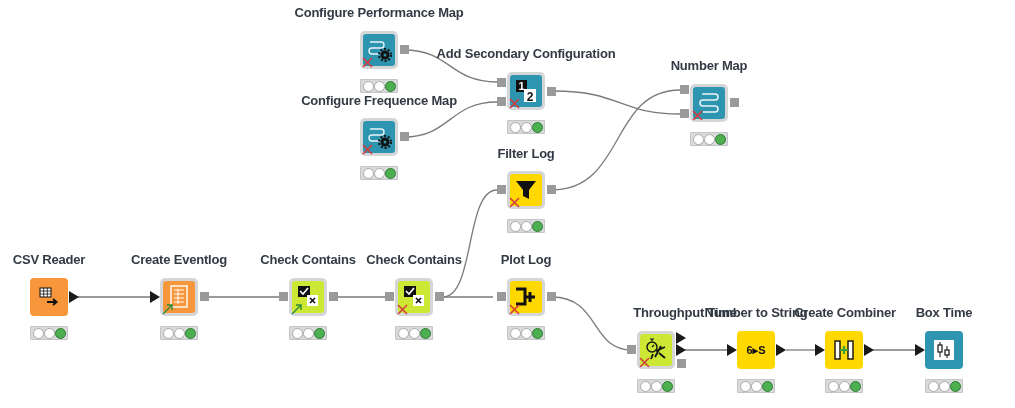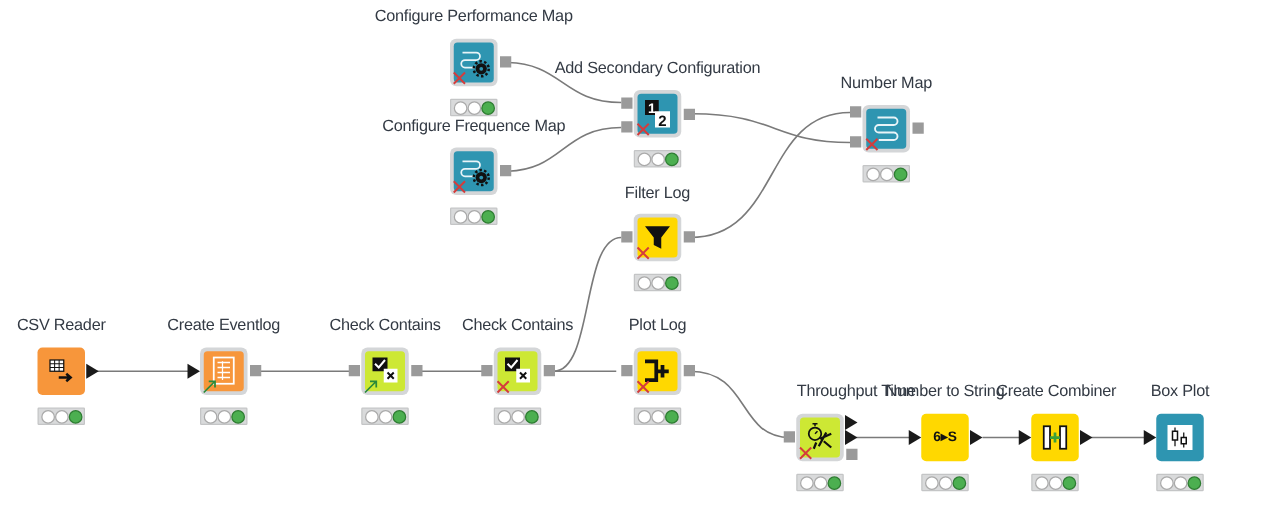--- a/index.html
+++ b/index.html
@@ -1,19 +1,19 @@
 <!DOCTYPE html>
 <html><head>
 <meta charset="utf-8">
 <style>
   html, body { margin:0; padding:0; background:#ffffff; }
   body { width:1015px; height:408px; position:relative; overflow:hidden;
          font-family:"Liberation Sans", sans-serif; }
   #canvas { position:absolute; left:0; top:0; width:1015px; height:408px; }
-  .node-label { position:absolute; font-weight:normal; font-size:13px; color:#333a44;
+  .node-label { position:absolute; font-weight:bold; font-size:13px; color:#333a44;
                 white-space:nowrap; transform:translateX(-50%); letter-spacing:-0.2px; }
   .node { position:absolute; width:38px; height:38px; }
   .node .frame { position:absolute; left:0; top:0; width:38px; height:38px; border-radius:5px; background:#d4d6d8; }
   .node .body { position:absolute; left:3px; top:3px; width:32px; height:32px; border-radius:3px; }
   .node.noframe .body { left:0; top:0; width:38px; height:38px; border-radius:4px; }
   .port-in, .port-out { position:absolute; width:9px; height:9px; background:#9a9a9a; }
   .tri-in, .tri-out { position:absolute; width:0; height:0; border-top:6px solid transparent;
                       border-bottom:6px solid transparent; border-left:10px solid #1a1a1a; }
   .status { position:absolute; width:36px; height:12px; background:#d9dadb; border:1px solid #c4c5c6; border-radius:1px; }
   .status .dot { position:absolute; top:1px; width:9px; height:9px; border-radius:50%; border:1px solid #aaa; background:#fff; }
@@ -49,21 +49,21 @@
 <div class="node-label" style="left:709px;top:58px">Number Map</div>
 <div class="node-label" style="left:526px;top:146px">Filter Log</div>
 <div class="node-label" style="left:49px;top:252px">CSV Reader</div>
 <div class="node-label" style="left:179px;top:252px">Create Eventlog</div>
 <div class="node-label" style="left:308px;top:252px">Check Contains</div>
 <div class="node-label" style="left:414px;top:252px">Check Contains</div>
 <div class="node-label" style="left:526px;top:252px">Plot Log</div>
 <div class="node-label" style="left:685px;top:305px">Throughput Time</div>
 <div class="node-label" style="left:756px;top:305px">Number to String</div>
 <div class="node-label" style="left:845px;top:305px">Create Combiner</div>
-<div class="node-label" style="left:944px;top:305px">Box Plot</div>
+<div class="node-label" style="left:944px;top:305px">Box Time</div>
 
 <div class="node" style="left:360px;top:31px">
   <div class="frame"></div>
   <div class="body" style="background:#2e95b1"></div>
   <svg class="ico" viewBox="0 0 38 38">
     <g fill="none" stroke="#e8f4f8" stroke-width="1.4">
         <path d="M10,11 h11 a3,3 0 0 1 0,6 h-9 a3,3 0 0 0 0,6 h8"></path>
       </g>
     <circle cx="25" cy="24" r="4.5" fill="#111"></circle>
       <circle cx="25" cy="24" r="6" fill="none" stroke="#111" stroke-width="2" stroke-dasharray="2 1.8"></circle>

